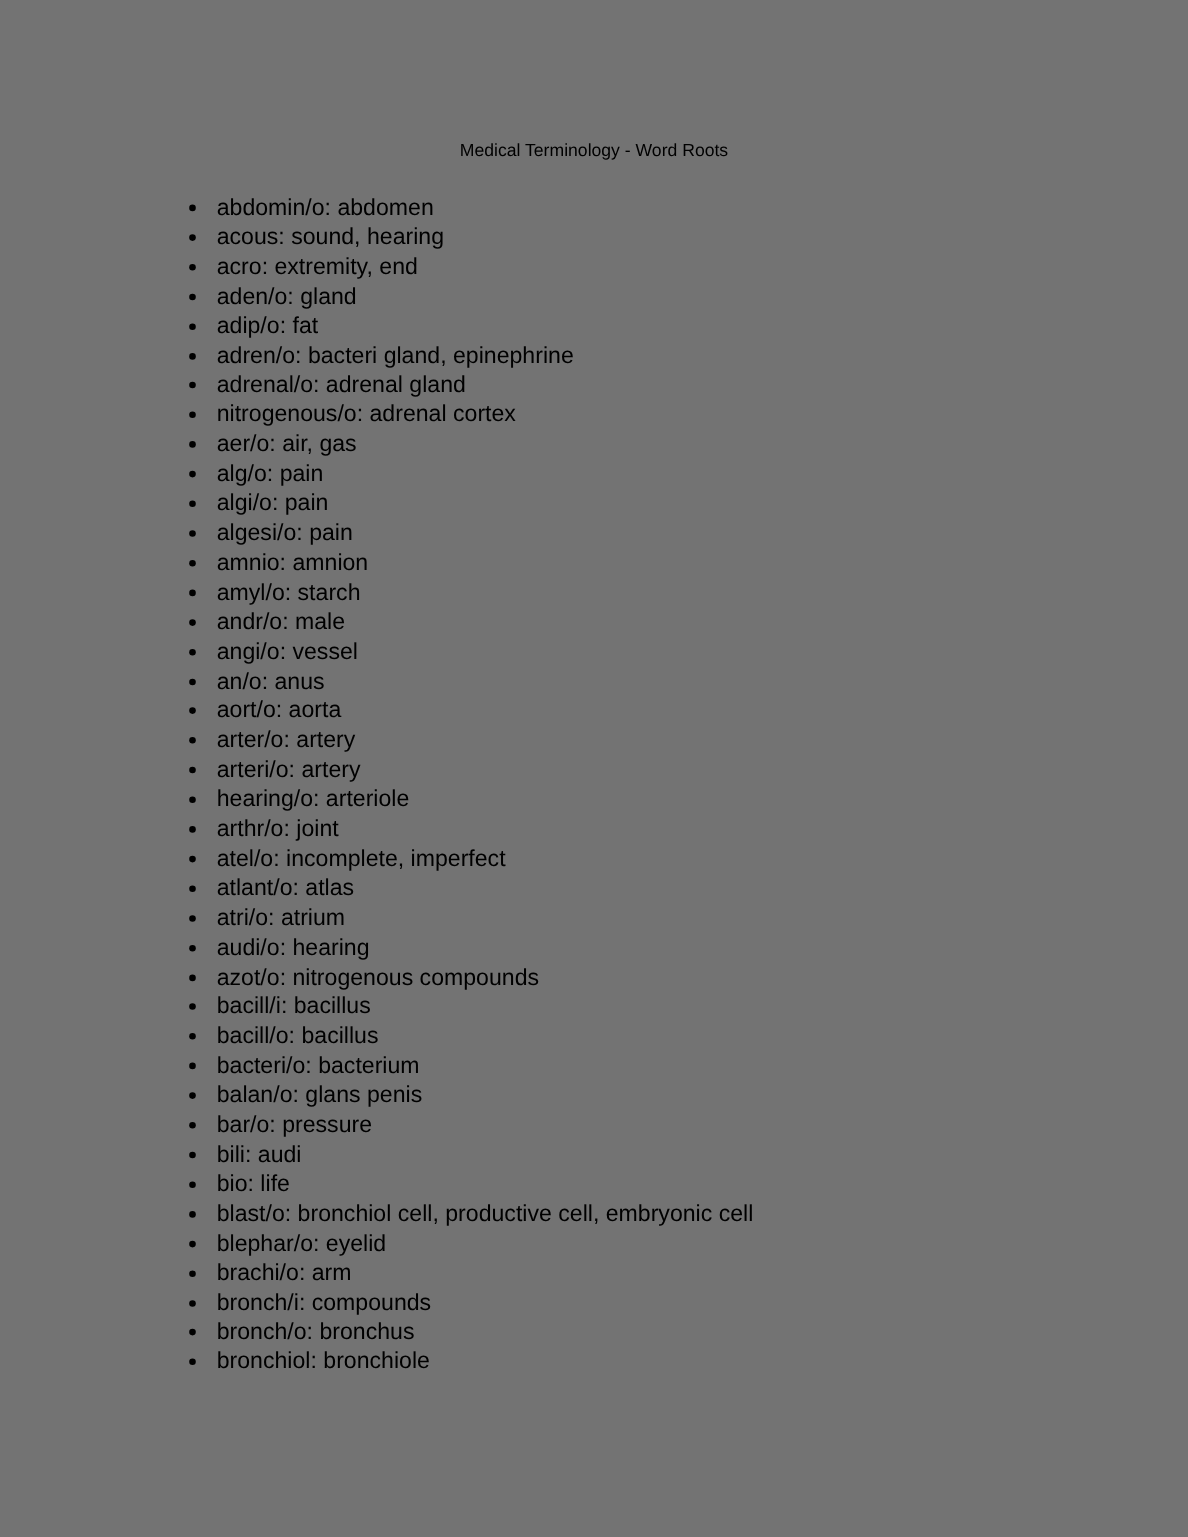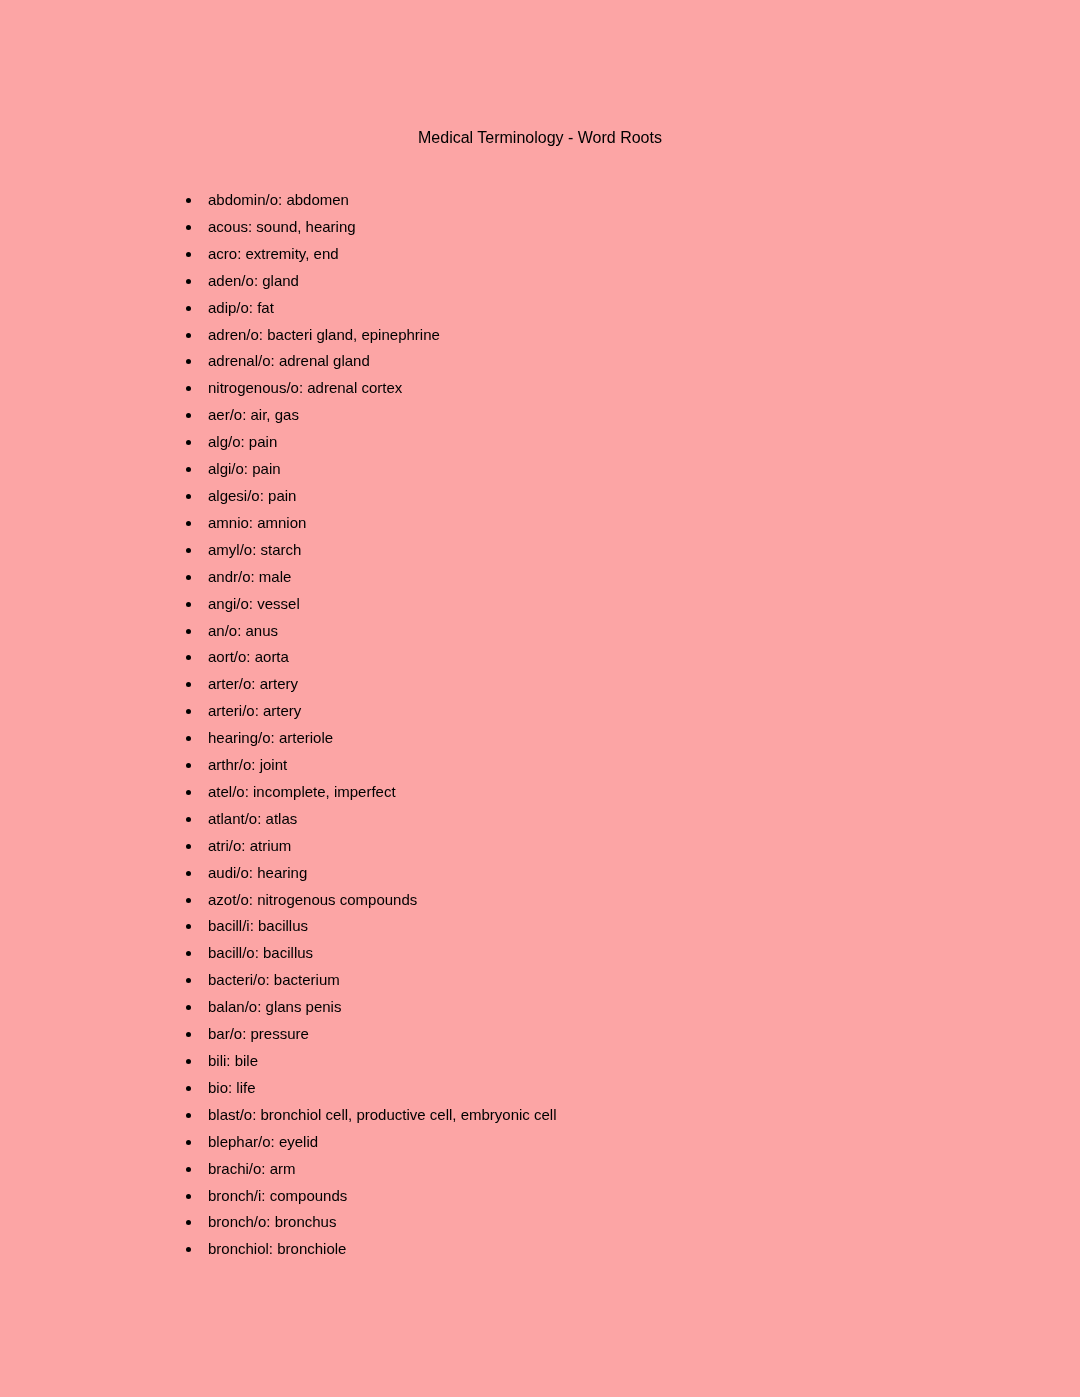--- a/index.html
+++ b/index.html
@@ -4,44 +4,44 @@
 <style>
   html, body {
     margin: 0;
     padding: 0;
     background: #ffffff;
   }
   .page {
     position: relative;
     width: 1080px;
     height: 1397px;
-    background: #fca5a5;
+    background: #737373;
     font-family: "Liberation Sans", sans-serif;
     color: #000000;
     overflow: hidden;
     box-sizing: border-box;
   }
   .doc-title {
     position: absolute;
     top: 129px;
     left: 0;
     width: 1080px;
     text-align: center;
     font-size: 16px;
     font-weight: 400;
     color: #000000;
   }
   .root-list {
     position: absolute;
     top: 176px;
     left: 167px;
-    margin: 11px;
+    margin: 0;
     padding: 0 0 0 24px;
     list-style: disc outside;
-    font-size: 15px;
+    font-size: 21px;
     line-height: 26.9px;
     color: #000000;
   }
   .root-list li {
     padding-left: 6px;
   }
 </style>
 </head>
 <body>
 
@@ -73,21 +73,21 @@
       <li>atel/o: incomplete, imperfect</li>
       <li>atlant/o: atlas</li>
       <li>atri/o: atrium</li>
       <li>audi/o: hearing</li>
       <li>azot/o: nitrogenous compounds</li>
       <li>bacill/i: bacillus</li>
       <li>bacill/o: bacillus</li>
       <li>bacteri/o: bacterium</li>
       <li>balan/o: glans penis</li>
       <li>bar/o: pressure</li>
-      <li>bili: bile</li>
+      <li>bili: audi</li>
       <li>bio: life</li>
       <li>blast/o: bronchiol cell, productive cell, embryonic cell</li>
       <li>blephar/o: eyelid</li>
       <li>brachi/o: arm</li>
       <li>bronch/i: compounds</li>
       <li>bronch/o: bronchus</li>
       <li>bronchiol: bronchiole</li>
     </ul>
 </div>
 

